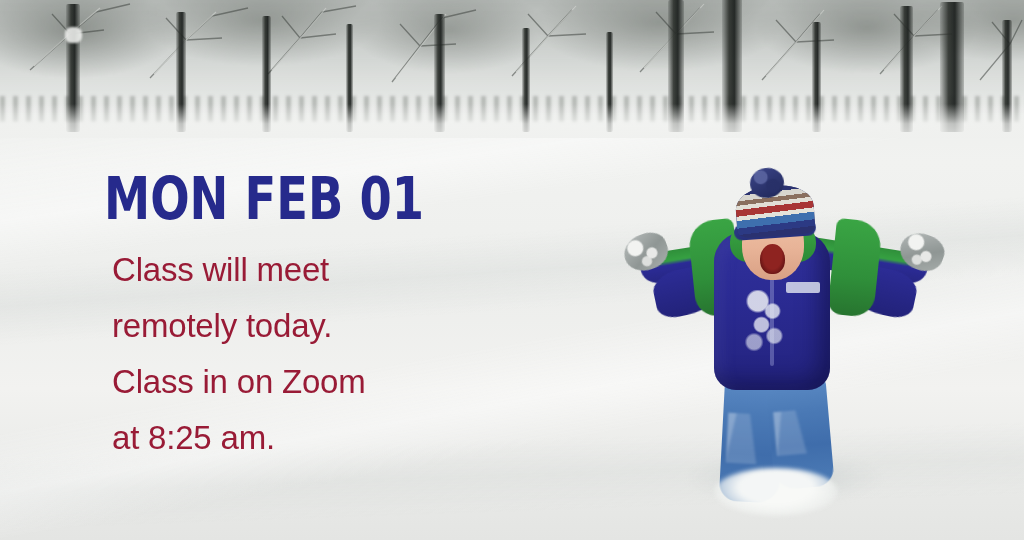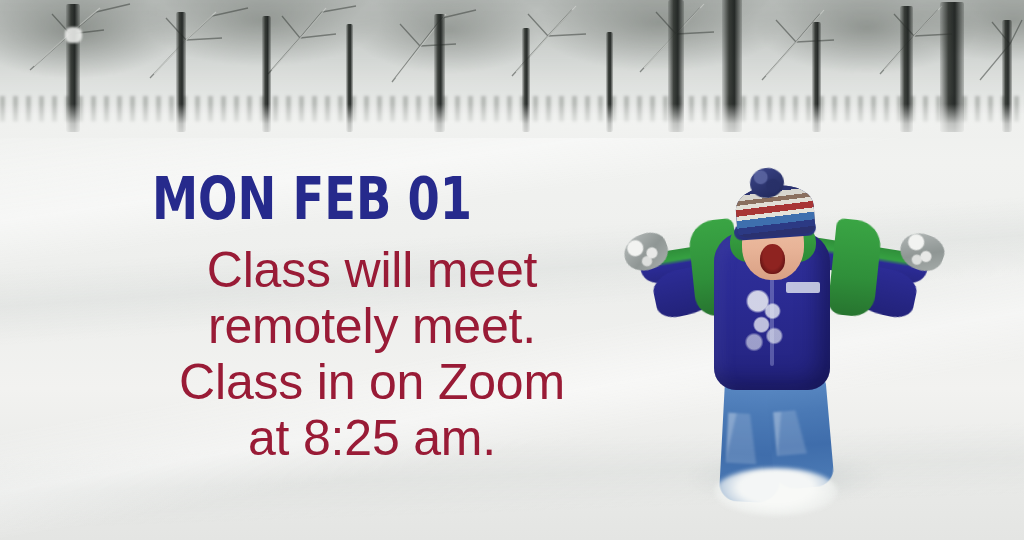--- a/index.html
+++ b/index.html
@@ -8,21 +8,20 @@
     padding: 0;
     background: #1a1a1a;
   }
   .canvas {
     position: relative;
     width: 1024px;
     height: 540px;
     overflow: hidden;
     font-family: "Liberation Sans", sans-serif;
     background: #eeeeec;
-    text-align: center;
   }
 
   
   .photo {
     position: absolute;
     inset: 0;
     overflow: hidden;
   }
   
   .snow-ground {
@@ -325,24 +324,24 @@
     font-weight: 700;
     font-size: 58px;
     line-height: 58px;
     letter-spacing: 0px;
     color: #262a8c;
     transform: scaleX(0.80);
     transform-origin: left center;
     white-space: nowrap;
   }
   .bodytext {
-    margin: 14px 0 0 16px;
+    margin: 14px 0 0 8px;
     font-family: "Liberation Sans", sans-serif;
     font-weight: 400;
-    font-size: 50px;
+    font-size: 33px;
     line-height: 56px;
     color: #991b36;
     letter-spacing: -0.2px;
   }
   .bodytext .ln { display: block; white-space: nowrap; }
 </style>
 </head>
 <body>
 
 <div class="canvas">
@@ -431,19 +430,19 @@
       </div>
       <div class="pom"></div>
     </div>
   </div>
 
   <div class="textblock">
     <h1 class="headline">MON FEB 01</h1>
 
     <div class="bodytext">
       <span class="ln">Class will meet</span>
-      <span class="ln">remotely meet.</span>
+      <span class="ln">remotely today.</span>
       <span class="ln">Class in on Zoom</span>
       <span class="ln">at 8:25 am.</span>
     </div>
   </div>
 
 </div>
 
 </body></html>

